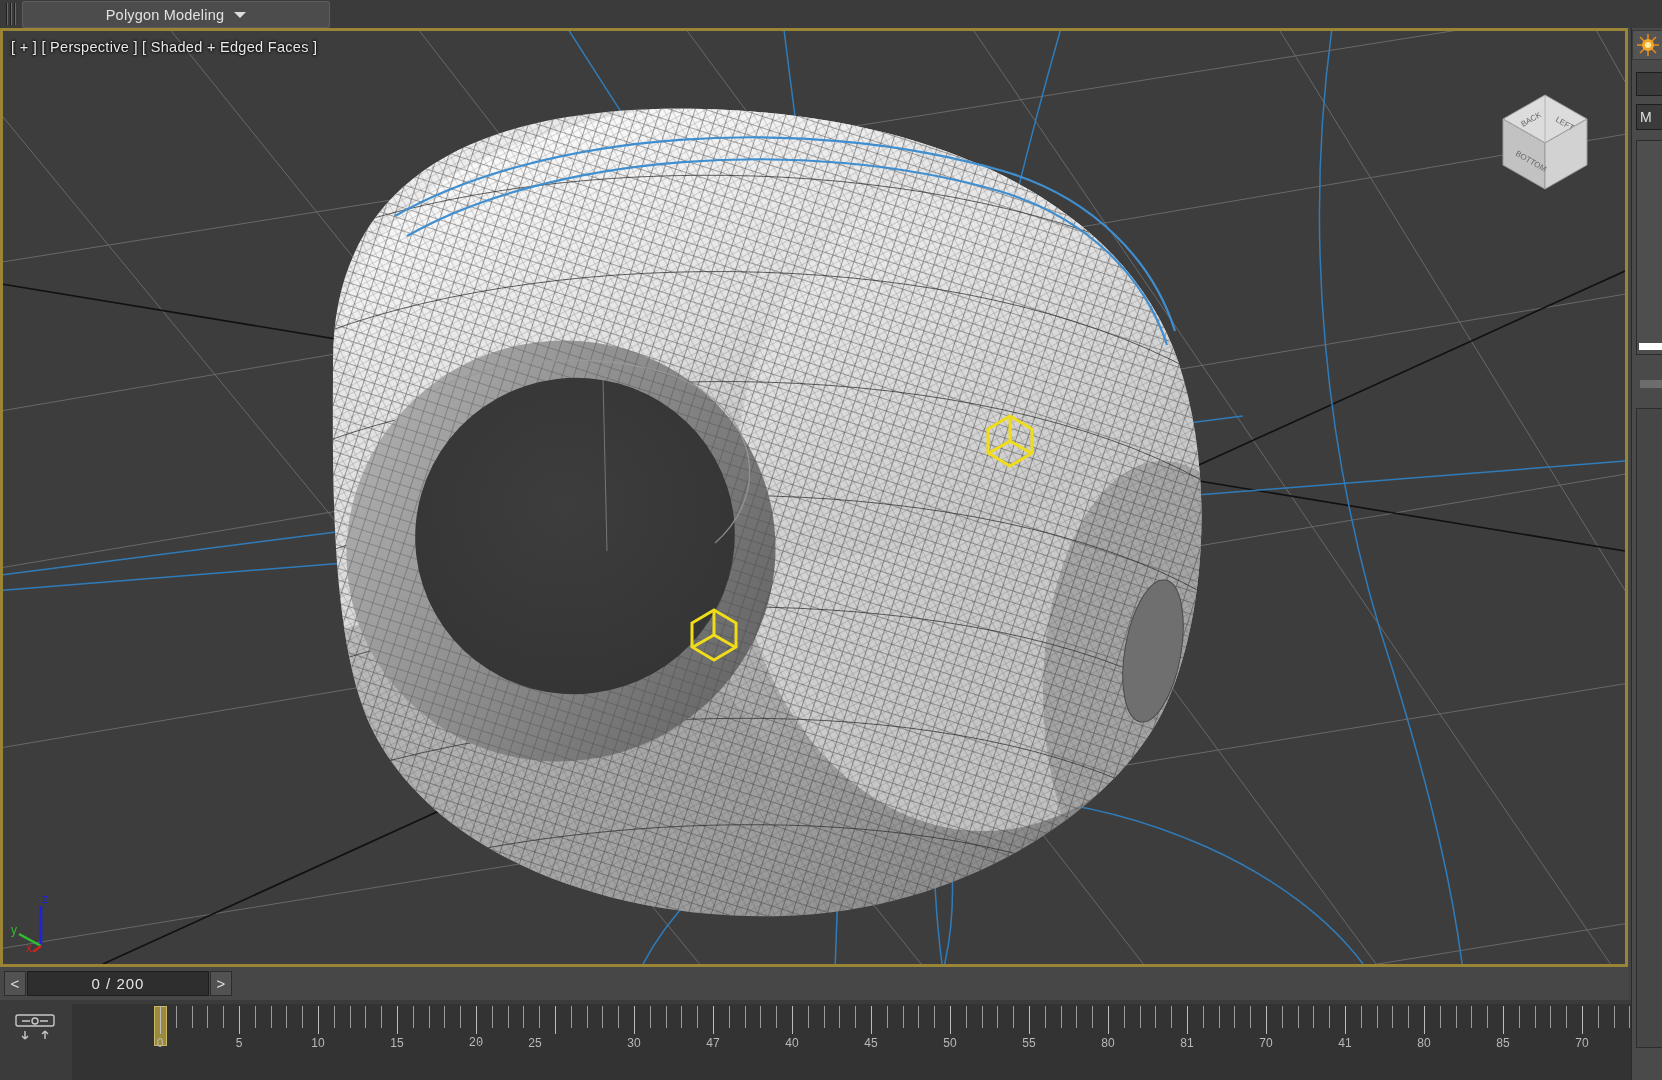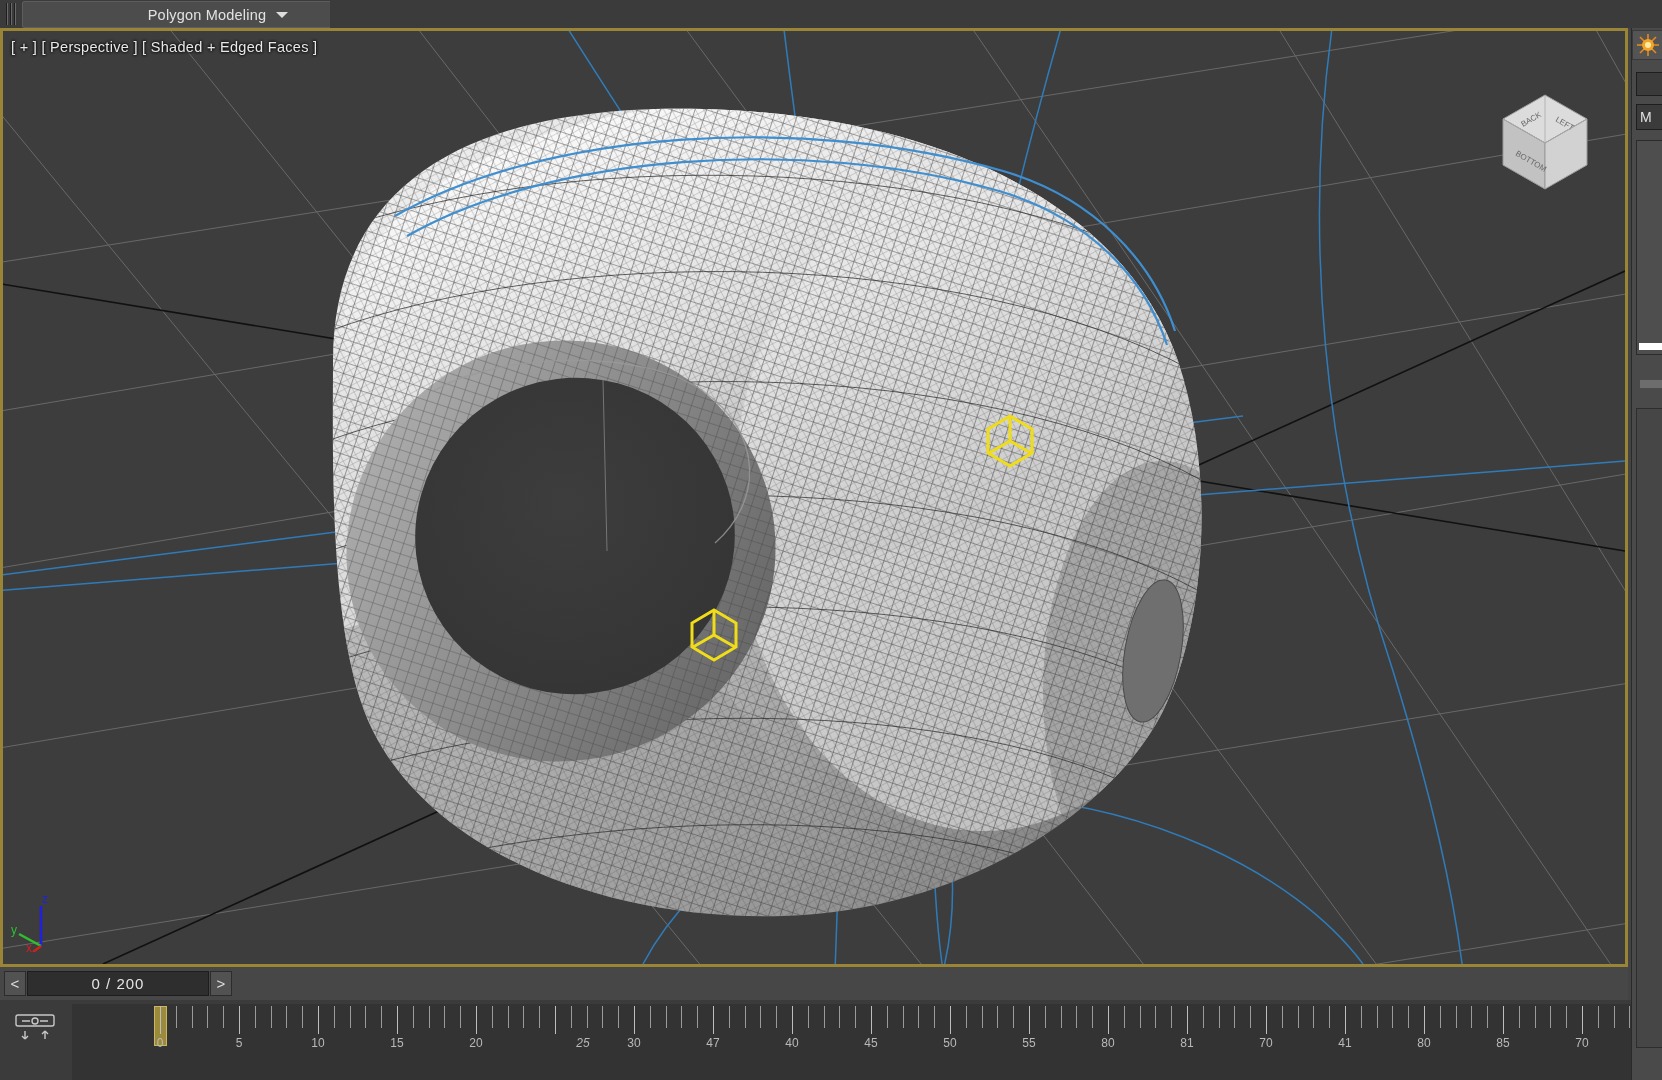--- a/index.html
+++ b/index.html
@@ -45,21 +45,20 @@
     background: #4c4c4c;
     border: 1px solid #5d5d5d;
     border-radius: 2px;
     display: flex;
     align-items: center;
     justify-content: center;
     gap: 10px;
     color: #e2e2e2;
     font-size: 14.5px;
     letter-spacing: .2px;
-    padding-left: 42px;
   }
   .caret-down {
     width: 0; height: 0;
     border-left: 6px solid transparent;
     border-right: 6px solid transparent;
     border-top: 6px solid #dedede;
   }
   .ribbon-rest {
     position: absolute;
     left: 330px; top: 0;
@@ -443,27 +442,27 @@
         <div class="tb-tick" style="left: 277.6px;"></div>
         <div class="tb-tick" style="left: 293.4px;"></div>
         <div class="tb-tick" style="left: 309.2px;"></div>
         <div class="tb-tick major" style="left: 325px;"></div>
         <div class="tb-tlabel" style="left: 325px;">15</div>
         <div class="tb-tick" style="left: 340.8px;"></div>
         <div class="tb-tick" style="left: 356.6px;"></div>
         <div class="tb-tick" style="left: 372.4px;"></div>
         <div class="tb-tick" style="left: 388.2px;"></div>
         <div class="tb-tick major" style="left: 404px;"></div>
-        <div class="tb-tlabel" style="left: 404px;">20</div>
+        <div class="tb-tlabel" style="left: 404px; font-family: Liberation Mono, monospace;">20</div>
         <div class="tb-tick" style="left: 419.8px;"></div>
         <div class="tb-tick" style="left: 435.6px;"></div>
         <div class="tb-tick" style="left: 451.4px;"></div>
         <div class="tb-tick" style="left: 467.2px;"></div>
         <div class="tb-tick major" style="left: 483px;"></div>
-        <div class="tb-tlabel" style="left: 511px; font-style: italic;">25</div>
+        <div class="tb-tlabel" style="left: 463px;">25</div>
         <div class="tb-tick" style="left: 498.8px;"></div>
         <div class="tb-tick" style="left: 514.6px;"></div>
         <div class="tb-tick" style="left: 530.4px;"></div>
         <div class="tb-tick" style="left: 546.2px;"></div>
         <div class="tb-tick major" style="left: 562px;"></div>
         <div class="tb-tlabel" style="left: 562px;">30</div>
         <div class="tb-tick" style="left: 577.8px;"></div>
         <div class="tb-tick" style="left: 593.6px;"></div>
         <div class="tb-tick" style="left: 609.4px;"></div>
         <div class="tb-tick" style="left: 625.2px;"></div>

